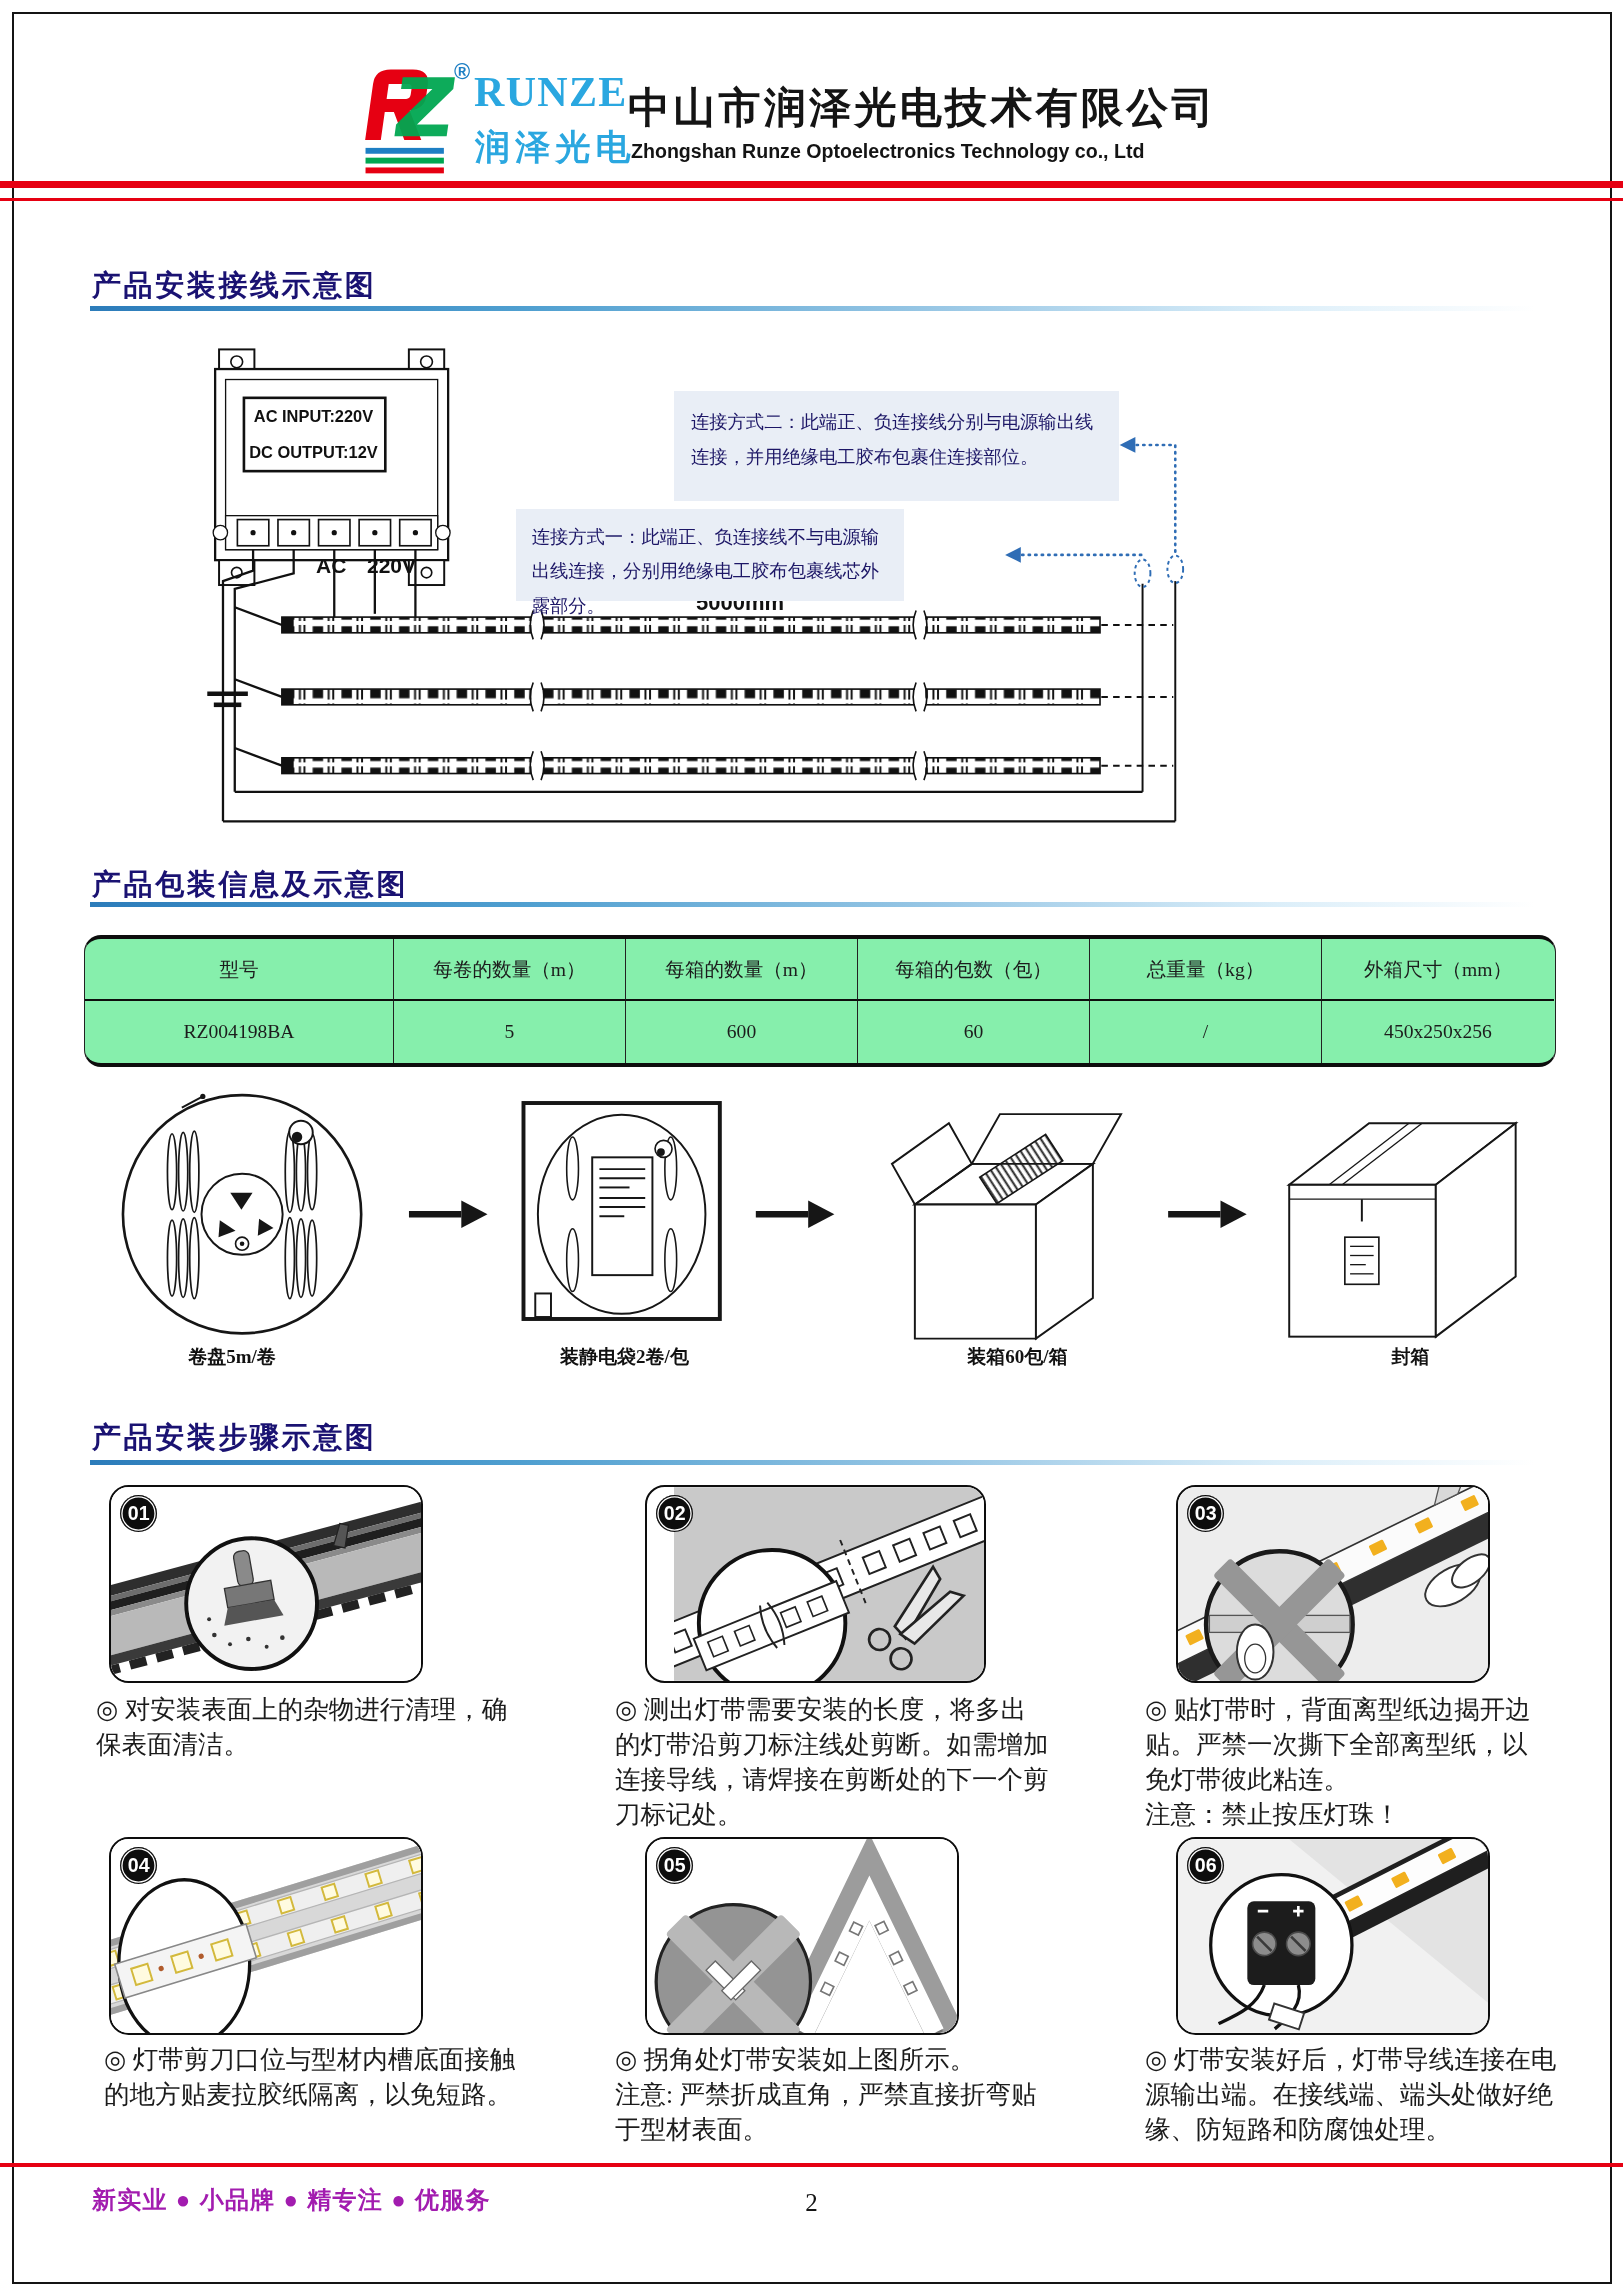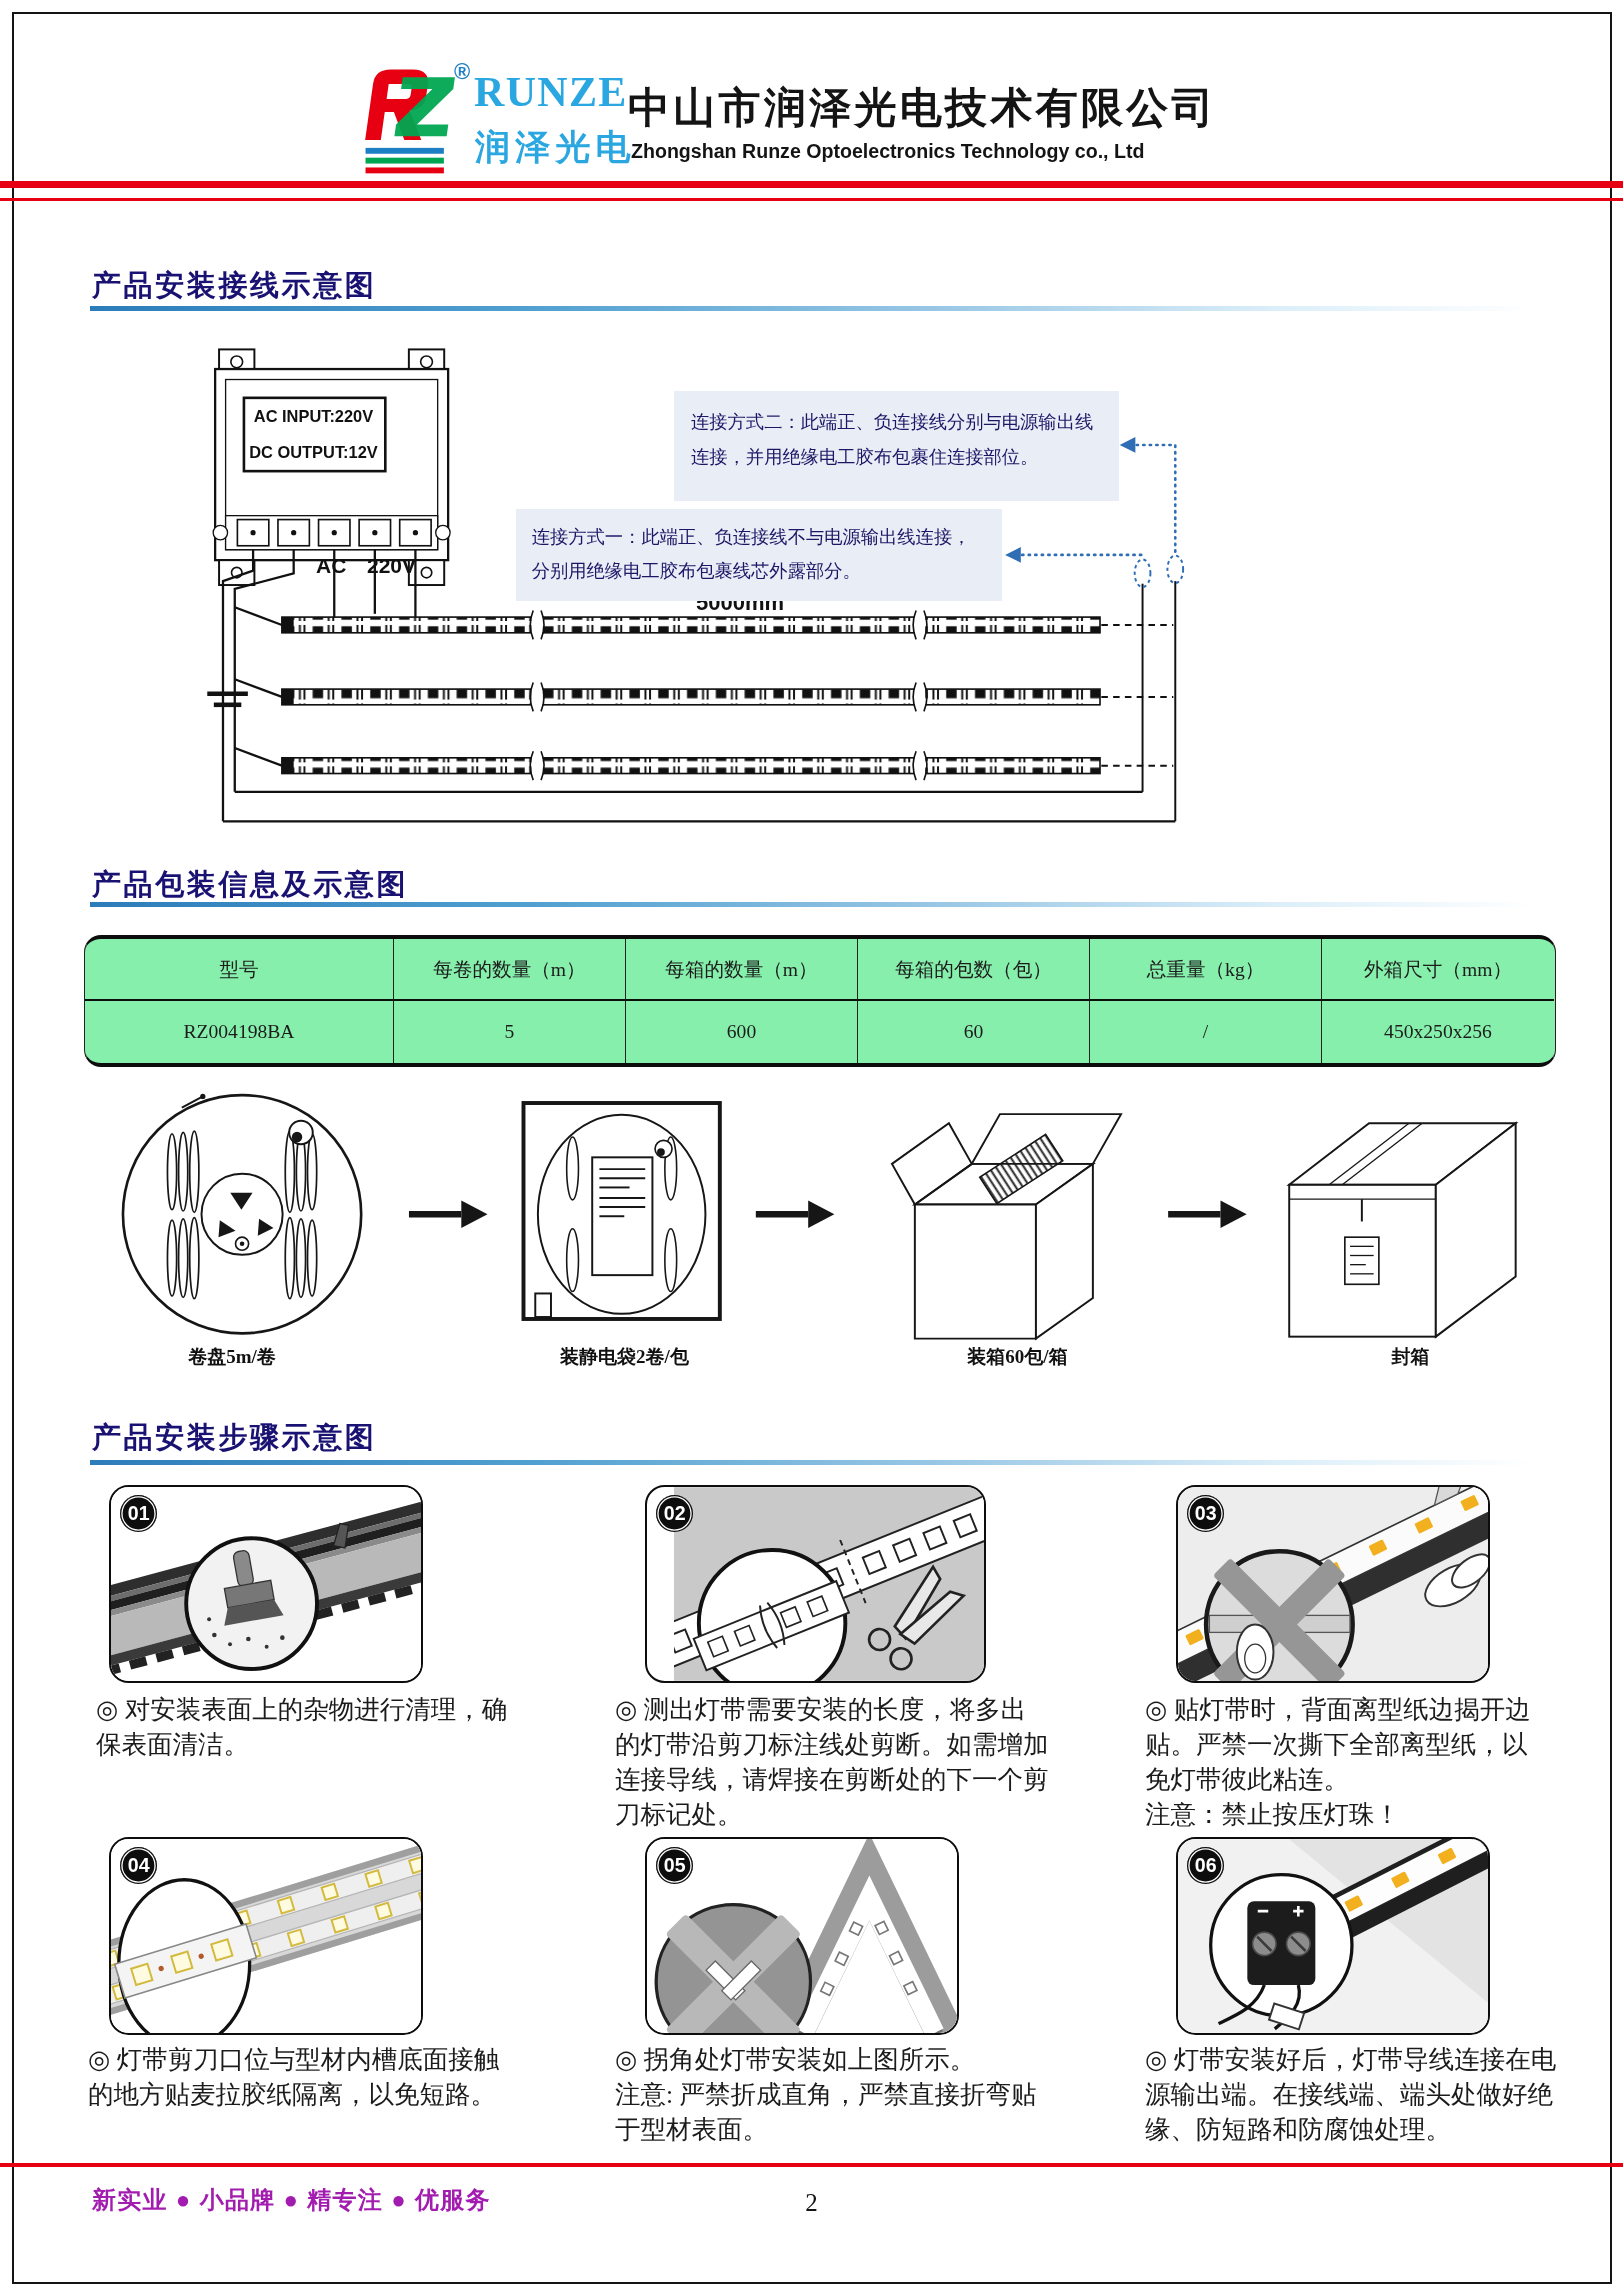--- a/index.html
+++ b/index.html
@@ -193,21 +193,21 @@
 
   <div class="abs psu-label" style="left:243px;top:398px;width:141px;height:73px;">
     <span>AC INPUT:220V</span>
     <span>DC OUTPUT:12V</span>
   </div>
   <div class="abs wire-label" style="left:316px;top:554px;">AC</div>
   <div class="abs wire-label" style="left:367px;top:554px;">220V</div>
   <div class="abs len-label" style="left:668px;top:590px;width:144px;">5000mm</div>
 
   <div class="abs callout" style="left:674px;top:391px;width:445px;height:110px;padding:14.4px 17px;">连接方式二：此端正、负连接线分别与电源输出线连接，并用绝缘电工胶布包裹住连接部位。</div>
-  <div class="abs callout" style="left:516px;top:509px;width:486px;height:92px;padding:10.5px 15.7px;">连接方式一：此端正、负连接线不与电源输出线连接，分别用绝缘电工胶布包裹线芯外露部分。</div>
+  <div class="abs callout" style="left:516px;top:509px;width:388px;height:92px;padding:10.5px 15.7px;">连接方式一：此端正、负连接线不与电源输出线连接，分别用绝缘电工胶布包裹线芯外露部分。</div>
 
   <div class="abs sec-title" style="left:92px;top:865px;">产品包装信息及示意图</div>
   <div class="sec-underline" style="left:90px;top:902px;width:1445px;"></div>
 
   <div class="ptable">
     <div class="cell h">型号</div>
     <div class="cell h">每卷的数量（m）</div>
     <div class="cell h">每箱的数量（m）</div>
     <div class="cell h">每箱的包数（包）</div>
     <div class="cell h">总重量（kg）</div>
@@ -541,21 +541,21 @@
       <path d="M132,223 C120,256 92,268 62,282" stroke="#111" stroke-width="5" fill="none"></path>
       <path d="M184,223 C192,252 170,272 148,290" stroke="#111" stroke-width="5" fill="none"></path>
       <rect x="142" y="258" width="48" height="26" fill="#fff" stroke="#333" stroke-width="3" transform="rotate(18 166 271)"></rect>
     </svg>
   </div>
 
   <div class="step-text" style="left:96px;top:1692px;width:425px;">◎  对安装表面上的杂物进行清理，确保表面清洁。</div>
   <div class="step-text" style="left:615px;top:1692px;width:435px;">◎  测出灯带需要安装的长度，将多出的灯带沿剪刀标注线处剪断。如需增加连接导线，请焊接在剪断处的下一个剪刀标记处。</div>
   <div class="step-text" style="left:1145px;top:1692px;width:403px;">◎  贴灯带时，背面离型纸边揭开边贴。严禁一次撕下全部离型纸，以免灯带彼此粘连。
 注意：禁止按压灯珠！</div>
-  <div class="step-text" style="left:88px;top:2042px;width:425px;">◎  灯带剪刀口位与型材内槽底面接触的地方贴麦拉胶纸隔离，以免短路。</div>
+  <div class="step-text" style="left:104px;top:2042px;width:425px;">◎  灯带剪刀口位与型材内槽底面接触的地方贴麦拉胶纸隔离，以免短路。</div>
   <div class="step-text" style="left:615px;top:2042px;width:435px;">◎  拐角处灯带安装如上图所示。
 注意: 严禁折成直角，严禁直接折弯贴于型材表面。</div>
   <div class="step-text" style="left:1145px;top:2042px;width:412px;">◎  灯带安装好后，灯带导线连接在电源输出端。在接线端、端头处做好绝缘、防短路和防腐蚀处理。</div>
 
   <div class="red-line" style="top:2163px;height:3.9px;"></div>
   <div class="abs slogan" style="left:92px;top:2184px;">新实业 ● 小品牌 ● 精专注 ● 优服务</div>
   <div class="abs pagenum" style="left:779px;top:2189px;width:65px;">2</div>
 </div>
 
 

